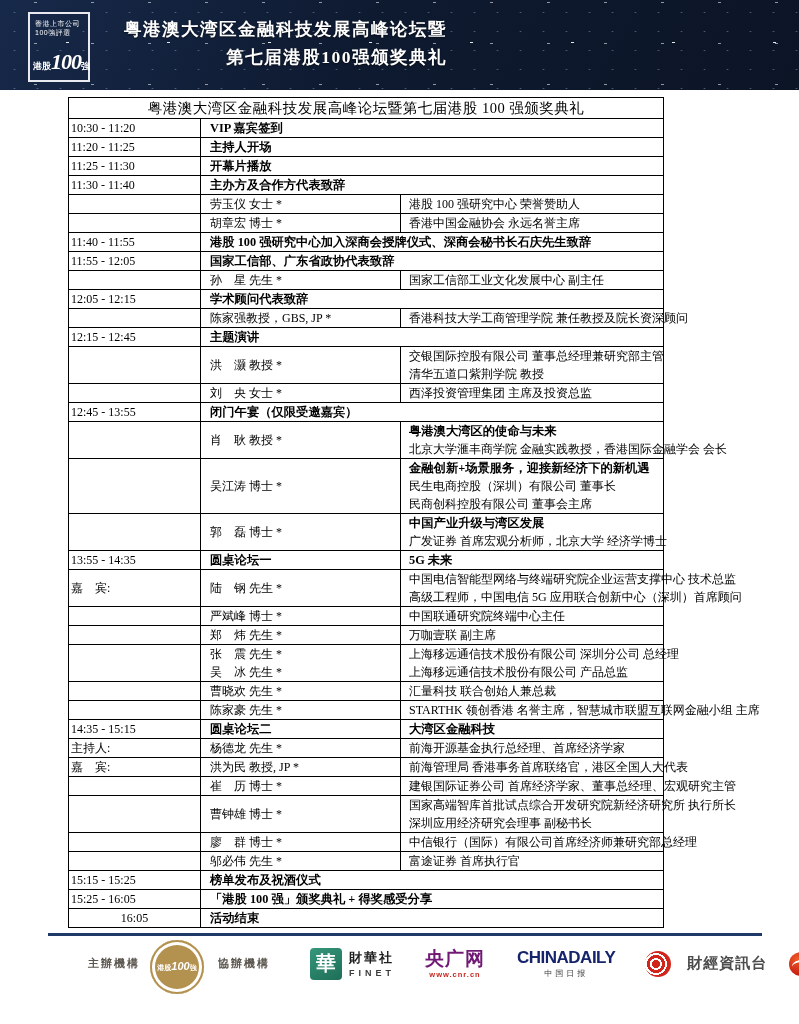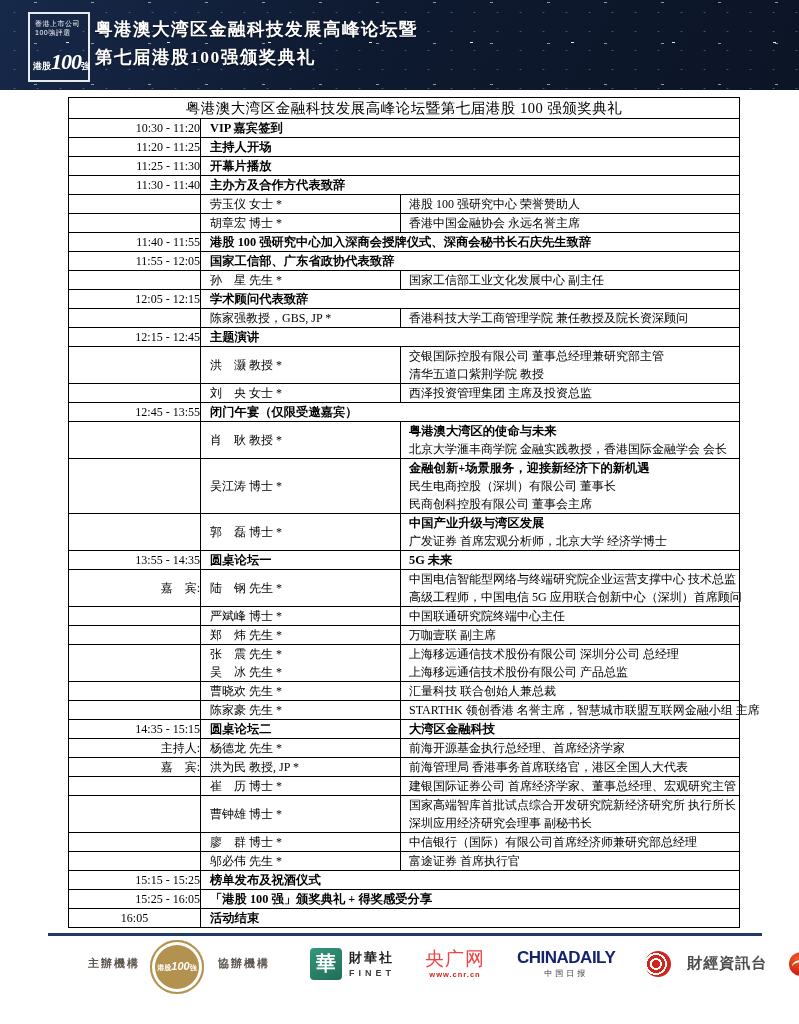--- a/index.html
+++ b/index.html
@@ -21,27 +21,27 @@
     background-position:17px 9px,7px 23px,3px 3px,0 0;
   }
   .logo-box{
     position:absolute;left:28px;top:12px;width:58px;height:66px;
     border:2px solid #e9e9f0;color:#fff;
   }
   .logo-small{font-size:7px;line-height:9px;padding:5px 0 0 5px;letter-spacing:.5px;font-family:"Liberation Sans",sans-serif;}
   .logo-brand{position:absolute;left:3px;bottom:4px;white-space:nowrap;line-height:20px;}
   .logo-brand .pre,.logo-brand .post{font-size:9px;font-weight:bold;}
   .logo-brand .num{font-size:22px;font-weight:bold;font-style:italic;letter-spacing:-1px;}
-  .banner-titles{position:absolute;left:95px;top:15px;}
+  .banner-titles{position:absolute;left:124px;top:15px;text-align:right;}
   .banner-title{color:#fff;font-weight:bold;font-size:17.5px;line-height:28px;letter-spacing:1.5px;text-shadow:0 1px 2px rgba(0,0,0,.6);}
   
-  table.agenda{border-collapse:collapse;table-layout:fixed;width:672px;margin:7px 0 0 68px;}
+  table.agenda{border-collapse:collapse;table-layout:fixed;width:596px;margin:7px 0 0 68px;}
   .agenda th,.agenda td{border:1px solid #000;padding:0;vertical-align:middle;}
   .agenda th.tbl-title{font-size:14.5px;font-weight:normal;height:20px;letter-spacing:.5px;}
-  td.c1{font-size:12px;padding-left:8px;text-align:right;}
+  td.c1{font-size:12px;padding-left:2px;}
   td.c1.ctr{text-align:center;padding-left:0;}
   td.c2{padding-left:9px;font-size:12px;}
   td.c3{padding-left:8px;font-size:12px;}
   .ln{line-height:18px;white-space:nowrap;}
   .ln.b{font-weight:bold;font-size:12.3px;}
   
   .footer-line{width:714px;height:3px;background:#1f3a68;margin:5px 0 0 48px;}
   .footer{display:flex;align-items:center;height:55px;padding-left:88px;font-family:"Liberation Sans",sans-serif;}
   .org-label{font-size:11px;font-weight:bold;color:#5a554d;letter-spacing:2px;white-space:nowrap;}
   .seal{
@@ -55,21 +55,21 @@
   .finet{margin-left:40px;}
   .finet-sq{
     width:32px;height:32px;background:linear-gradient(150deg,#35977b,#1f6e57);
     border-radius:4px;display:flex;align-items:center;justify-content:center;
     color:#fff;font-size:20px;font-weight:bold;font-family:"Liberation Serif",serif;
   }
   .finet-txt{margin-left:7px;}
   .finet-cn{font-size:13px;font-weight:bold;color:#1d1d1d;letter-spacing:2px;}
   .finet-en{font-size:9px;font-weight:bold;color:#3c3c3c;letter-spacing:4px;margin-top:1px;}
   .cnr{margin-left:30px;flex-direction:column;align-items:center;}
-  .cnr-cn{font-size:19px;font-weight:normal;color:#ef4444;letter-spacing:1px;line-height:20px;}
+  .cnr-cn{font-size:19px;font-weight:bold;color:#701a75;letter-spacing:1px;line-height:20px;}
   .cnr-url{font-size:7.5px;font-weight:bold;color:#c5261f;letter-spacing:1px;margin-top:1px;}
   .cd{margin-left:32px;flex-direction:column;align-items:center;}
   .cd-en{font-size:17px;font-weight:bold;color:#15246b;letter-spacing:-.5px;line-height:18px;}
   .cd-cn{font-size:8px;color:#3a3a3a;letter-spacing:3px;margin-top:1px;}
   .cj{margin-left:30px;}
   .cj-icon{
     width:26px;height:26px;border-radius:50%;
     background:radial-gradient(circle at 42% 50%, #d2251c 0 4px, #fff 4px 6px, #d2251c 6px 9px, #fff 9px 11px, #d2251c 11px 14px);
   }
   .cj-txt{font-size:15px;font-weight:bold;color:#4c4c4c;margin-left:16px;letter-spacing:1px;white-space:nowrap;}

